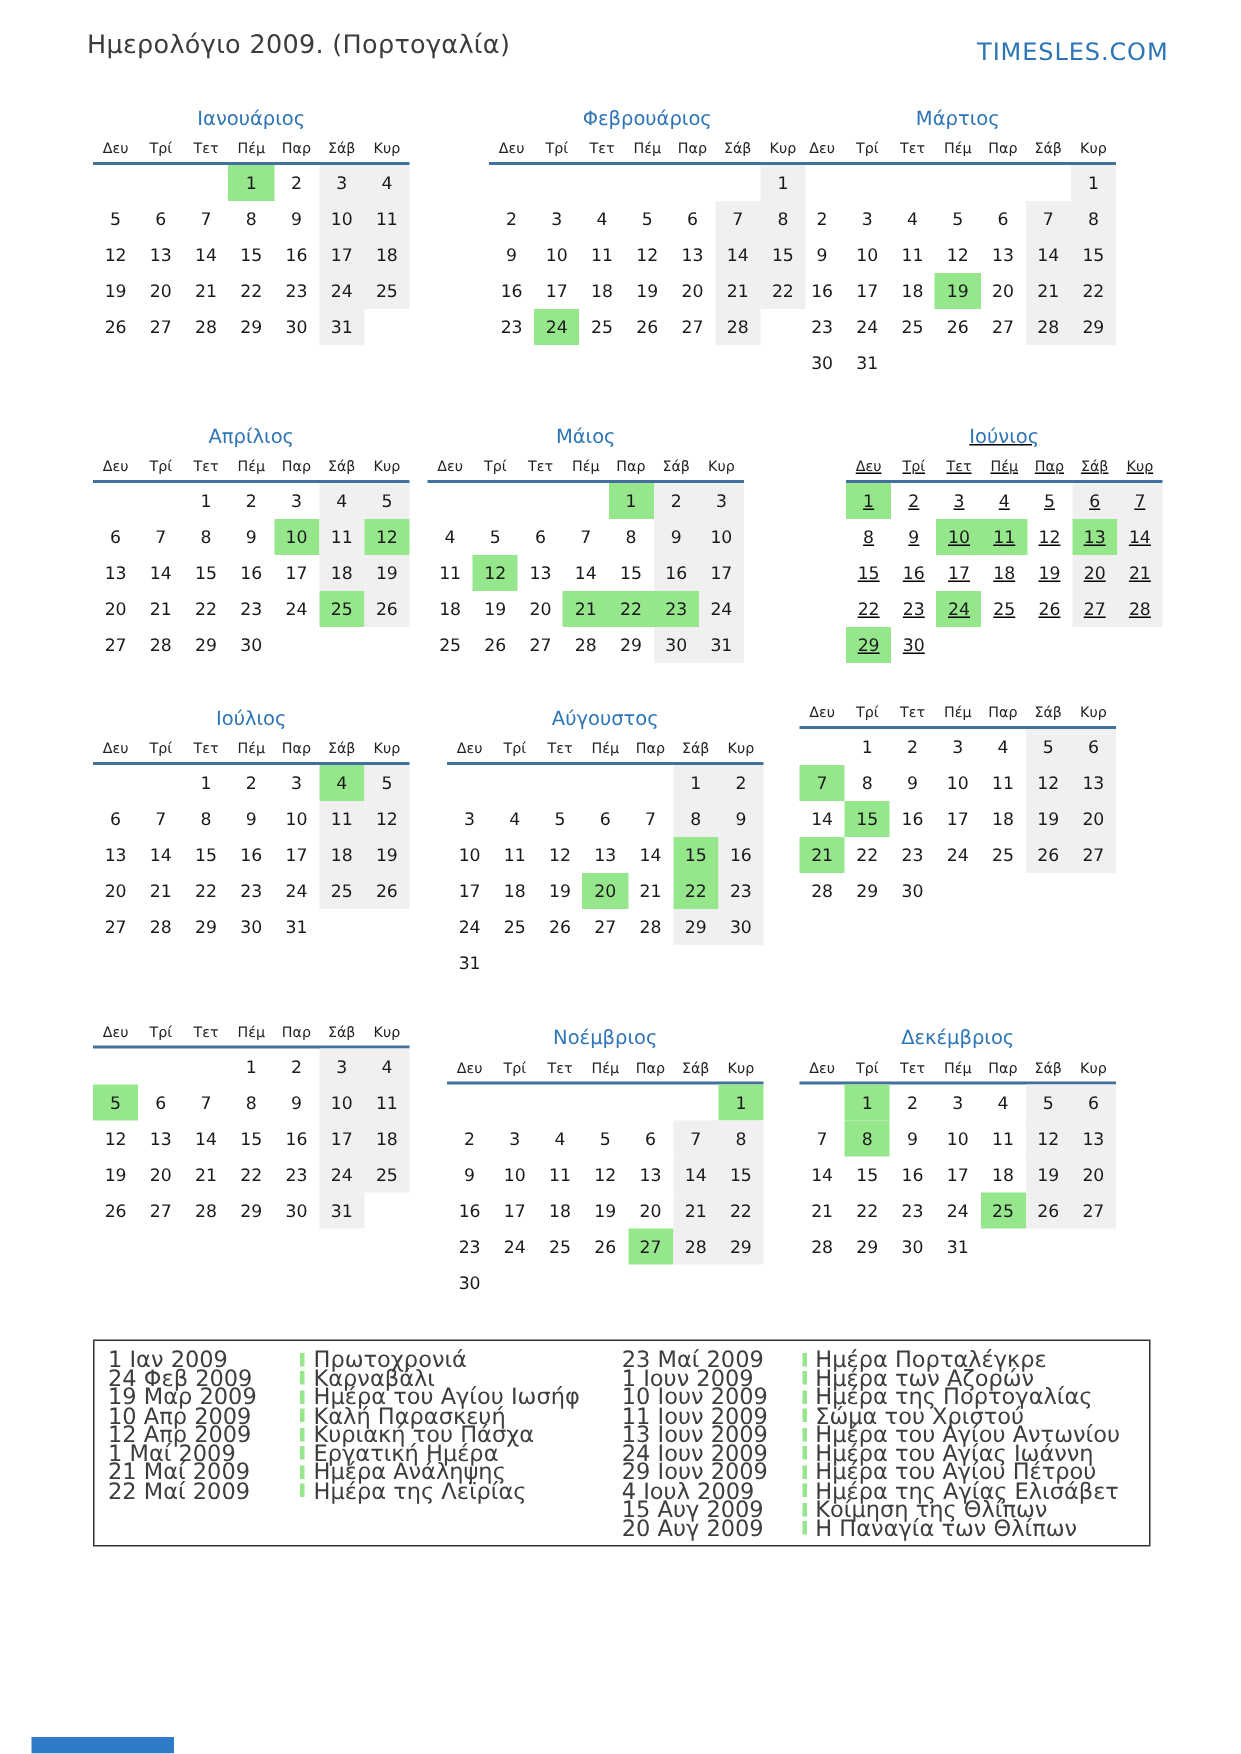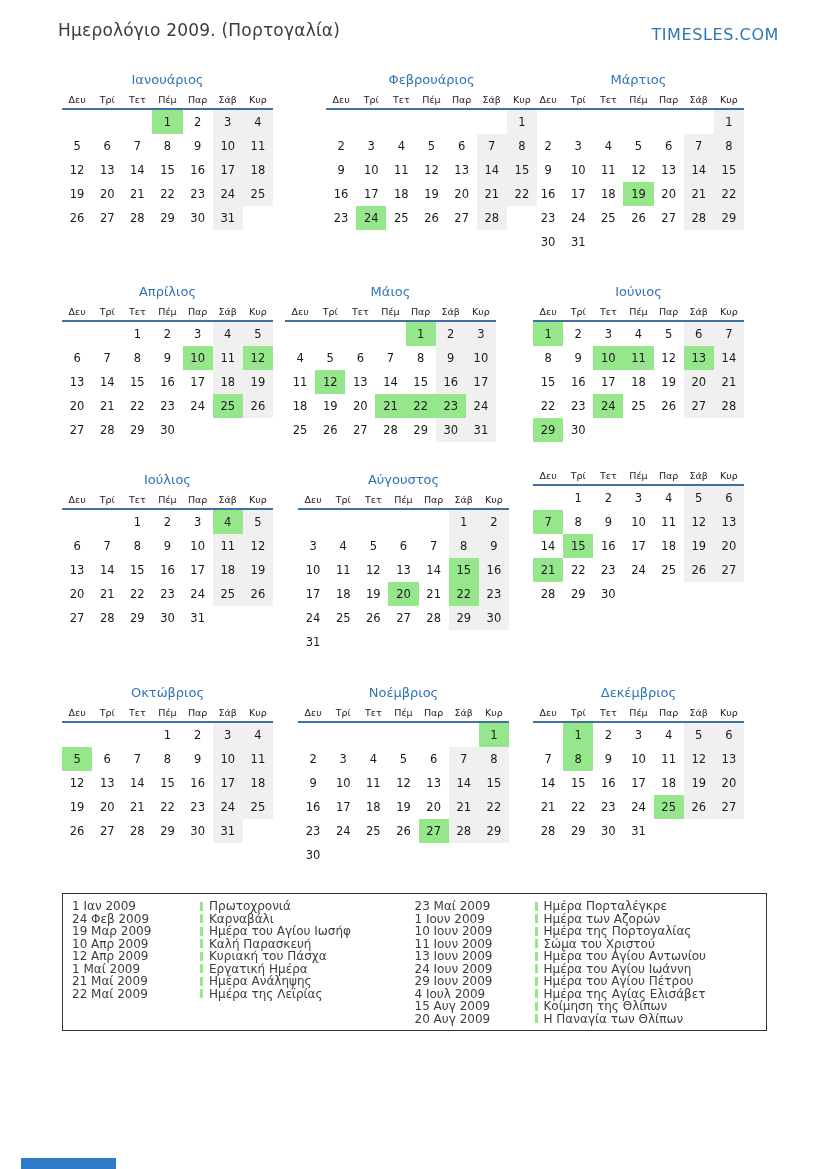--- a/index.html
+++ b/index.html
@@ -33,21 +33,21 @@
     width:calc(100%/7); height:24px;
     display:flex; align-items:center; justify-content:center;
     font-size:11.5px; color:#1a1a1a;
   }
   .wkend { background:var(--weekend); }
   .hol { background:var(--holiday); }
 
   .legend {
     position:absolute; left:62px; top:893px; width:705px; height:138px;
     border:1px solid #333333; display:flex; padding:6px 9px;
-    font-size:12px; color:#3d3d3d;
+    font-size:15px; color:#3d3d3d;
   }
   .legend-col { width:50%; display:flex; flex-direction:column; }
   .lrow { display:flex; align-items:center; height:12.5px; }
   .ldate { flex:none; }
   .legend-col.left .ldate { width:128px; }
   .legend-col.right .ldate { width:120px; }
   .lbar { flex:none; width:3px; height:9px; background:var(--holiday); margin-right:6px; }
   .lname { white-space:nowrap; }
 
   .footer-bar {
@@ -308,21 +308,21 @@
           <span class="day wkend">24</span>
           <span class="day">25</span>
           <span class="day">26</span>
           <span class="day">27</span>
           <span class="day">28</span>
           <span class="day">29</span>
           <span class="day wkend">30</span>
           <span class="day wkend">31</span>
         </div>
       </div>
-      <div class="month" style="left: 533px; top: 282px;">
+      <div class="month" style="left: 564px; top: 282px; text-decoration: underline;">
         <div class="mtitle">Ιούνιος</div>
         <div class="wkrow">
           <span class="wk">Δευ</span>
           <span class="wk">Τρί</span>
           <span class="wk">Τετ</span>
           <span class="wk">Πέμ</span>
           <span class="wk">Παρ</span>
           <span class="wk">Σάβ</span>
           <span class="wk">Κυρ</span>
         </div>
@@ -511,21 +511,20 @@
           <span class="day">28</span>
           <span class="day">29</span>
           <span class="day">30</span>
           <span class="day"></span>
           <span class="day"></span>
           <span class="day"></span>
           <span class="day"></span>
         </div>
       </div>
       <div class="month" style="left: 62px; top: 683px;">
-        <div class="mtitle">Οκτώβριος</div>
         <div class="wkrow">
           <span class="wk">Δευ</span>
           <span class="wk">Τρί</span>
           <span class="wk">Τετ</span>
           <span class="wk">Πέμ</span>
           <span class="wk">Παρ</span>
           <span class="wk">Σάβ</span>
           <span class="wk">Κυρ</span>
         </div>
         <div class="dgrid">
@@ -738,21 +737,21 @@
           <span class="lname">Σώμα του Χριστού</span>
         </div>
         <div class="lrow">
           <span class="ldate">13 Ιουν 2009</span>
           <span class="lbar"></span>
           <span class="lname">Ημέρα του Αγίου Αντωνίου</span>
         </div>
         <div class="lrow">
           <span class="ldate">24 Ιουν 2009</span>
           <span class="lbar"></span>
-          <span class="lname">Ημέρα του Αγίου Ιωάννη</span>
+          <span class="lname">Ημέρα του Αγίας Ιωάννη</span>
         </div>
         <div class="lrow">
           <span class="ldate">29 Ιουν 2009</span>
           <span class="lbar"></span>
           <span class="lname">Ημέρα του Αγίου Πέτρου</span>
         </div>
         <div class="lrow">
           <span class="ldate">4 Ιουλ 2009</span>
           <span class="lbar"></span>
           <span class="lname">Ημέρα της Αγίας Ελισάβετ</span>

